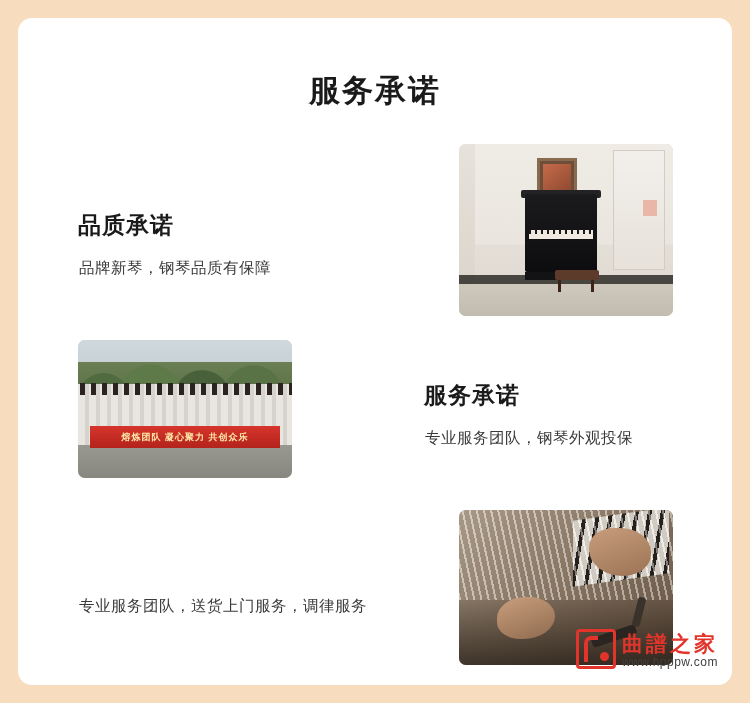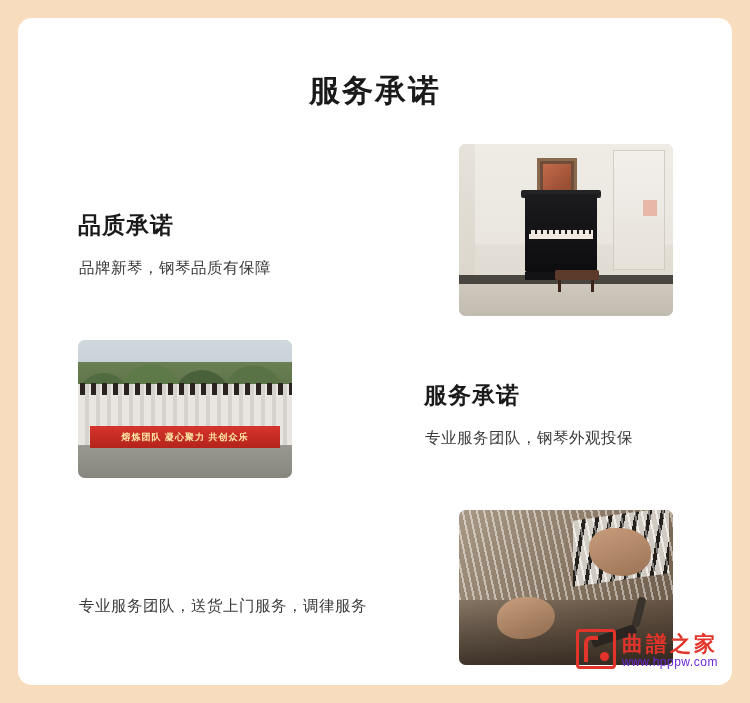--- a/index.html
+++ b/index.html
@@ -258,21 +258,21 @@
   .logo-texts { display: flex; flex-direction: column; align-items: flex-start; }
   .logo-name {
     font-size: 21px;
     font-weight: bold;
     color: #e2342b;
     letter-spacing: 3px;
     line-height: 1.05;
   }
   .logo-url {
     font-size: 12px;
-    color: #6d28d9;
+    color: #404040;
     letter-spacing: 0.5px;
   }
 </style>
 </head>
 <body>
 
 <div class="page">
   <div class="inner-card">
 
     <div class="main-title">服务承诺</div>

